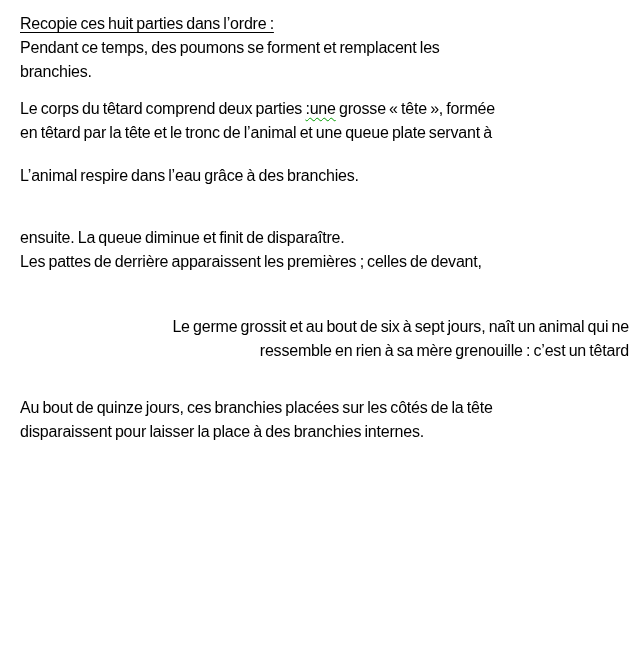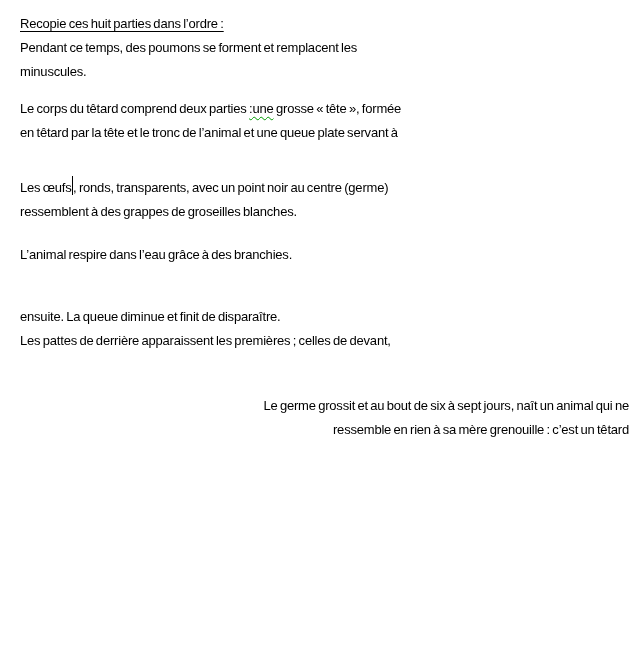--- a/index.html
+++ b/index.html
@@ -8,21 +8,21 @@
     height: 646px;
     background: var(--background, #ffffff);
     overflow: hidden;
   }
   .page {
     box-sizing: border-box;
     width: 639px;
     height: 646px;
     padding: 12px 10px 0 20px;
     font-family: "Liberation Sans", "DejaVu Sans", sans-serif;
-    font-size: 13px;
+    font-size: 16px;
     line-height: 24px;
     color: var(--text, #000000);
     letter-spacing: -0.2px;
     word-spacing: -1px;
   }
   .title {
     margin: 0;
     text-decoration: underline;
     text-decoration-thickness: 1px;
     text-underline-offset: 3px;
@@ -54,42 +54,42 @@
 </style>
 </head>
 <body>
 
 <div class="page">
 
   <div class="title">Recopie ces huit parties dans l’ordre :</div>
 
   <div class="pg pg-1">
     <div class="line">Pendant ce temps, des poumons se forment et remplacent les</div>
-    <div class="line">minuscules.</div>
+    <div class="line">branchies.</div>
   </div>
 
   <div class="pg pg-2">
     <div class="line"><span>Le corps du têtard comprend deux parties </span><span class="grammar">:une</span><span> grosse « tête », formée</span></div>
     <div class="line">en têtard par la tête et le tronc de l’animal et une queue plate servant à</div>
   </div>
 
-  <div class="pg pg-3">
-    <div class="line"><span>Les œufs</span><span class="caret"></span><span>, ronds, transparents, avec un point noir au centre (germe)</span></div>
-    <div class="line">ressemblent à des grappes de groseilles blanches.</div>
-  </div>
 
   <div class="pg pg-4">
     <div class="line">L’animal respire dans l’eau grâce à des branchies.</div>
   </div>
 
   <div class="pg pg-5">
     <div class="line">ensuite. La queue diminue et finit de disparaître.</div>
     <div class="line">Les pattes de derrière apparaissent les premières ; celles de devant,</div>
   </div>
 
 
   <div class="pg pg-7">
     <div class="line">Le germe grossit et au bout de six à sept jours, naît un animal qui ne</div>
     <div class="line">ressemble en rien à sa mère grenouille : c’est un têtard</div>
   </div>
 
+  <div class="pg pg-8">
+    <div class="line">Au bout de quinze jours, ces branchies placées sur les côtés de la tête</div>
+    <div class="line">disparaissent pour laisser la place à des branchies internes.</div>
+  </div>
 
 </div>
 
 </body></html>

